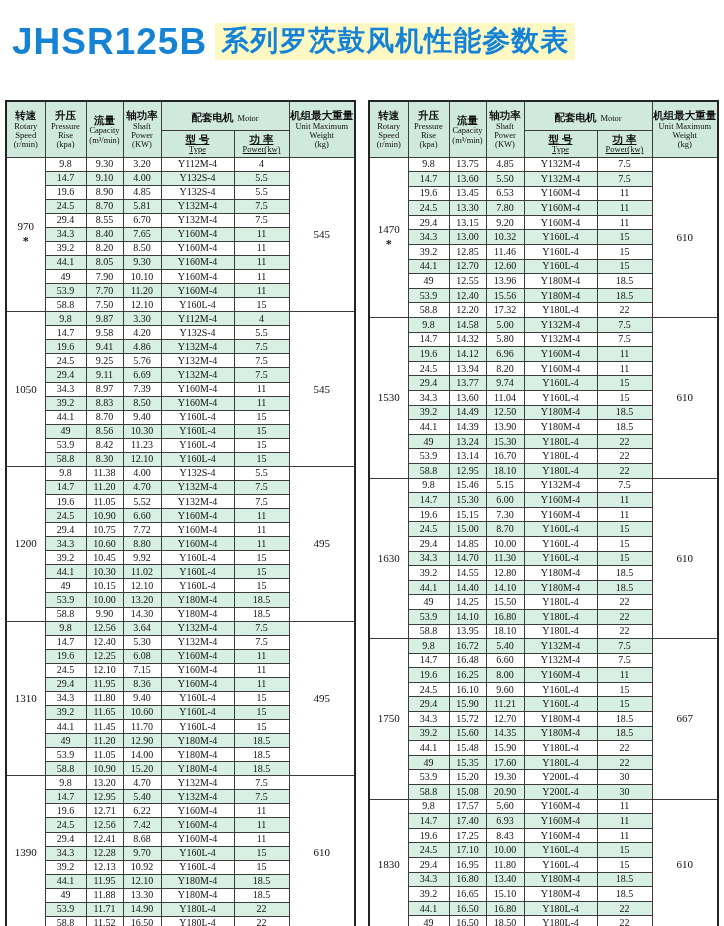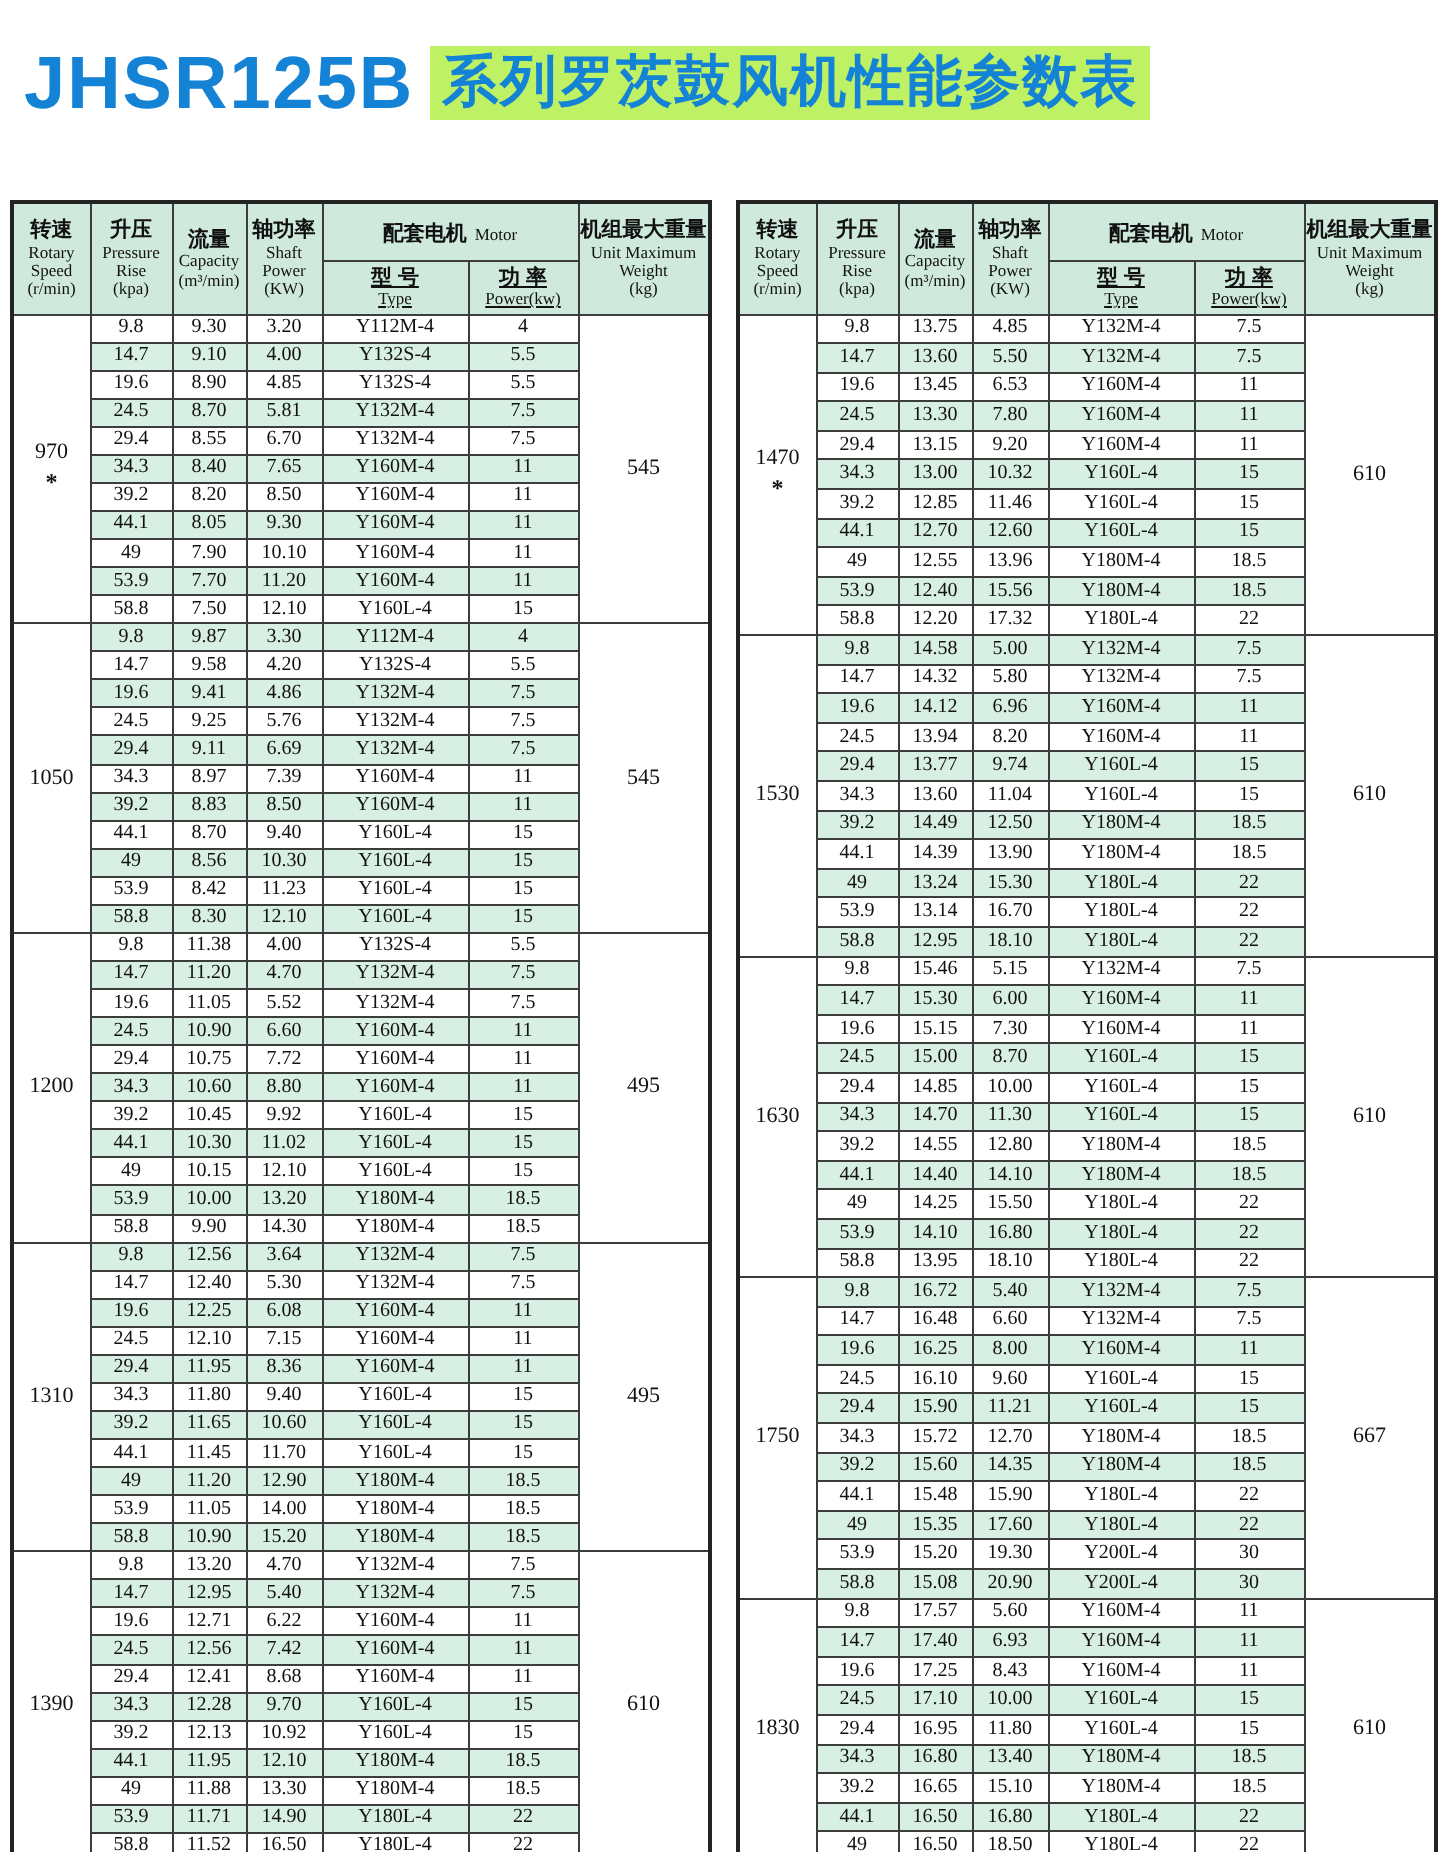--- a/index.html
+++ b/index.html
@@ -16,21 +16,21 @@
   }
   
   .title-bar{display:flex;align-items:center;gap:8px;padding:23px 0 4px 12px;}
   .model{
     font-family:"Liberation Sans",sans-serif;font-weight:800;
     font-size:37px;line-height:1;color:var(--blue);letter-spacing:1px;
   }
   .subtitle{
     font-family:"Liberation Sans",sans-serif;font-weight:700;
     font-size:28px;line-height:1.15;color:var(--blue);
-    background:#bef264;padding:2px 6px;letter-spacing:1px;
+    background:#fef9c3;padding:2px 6px;letter-spacing:1px;
   }
   
   .tables{display:flex;justify-content:space-between;padding:0 5px;margin-top:2px;}
   table{
     border-collapse:collapse;table-layout:fixed;width:349px;
     border:2px solid #232323;
     margin-top:34px;
   }
   th,td{
     border:1px solid var(--border);text-align:center;vertical-align:middle;

